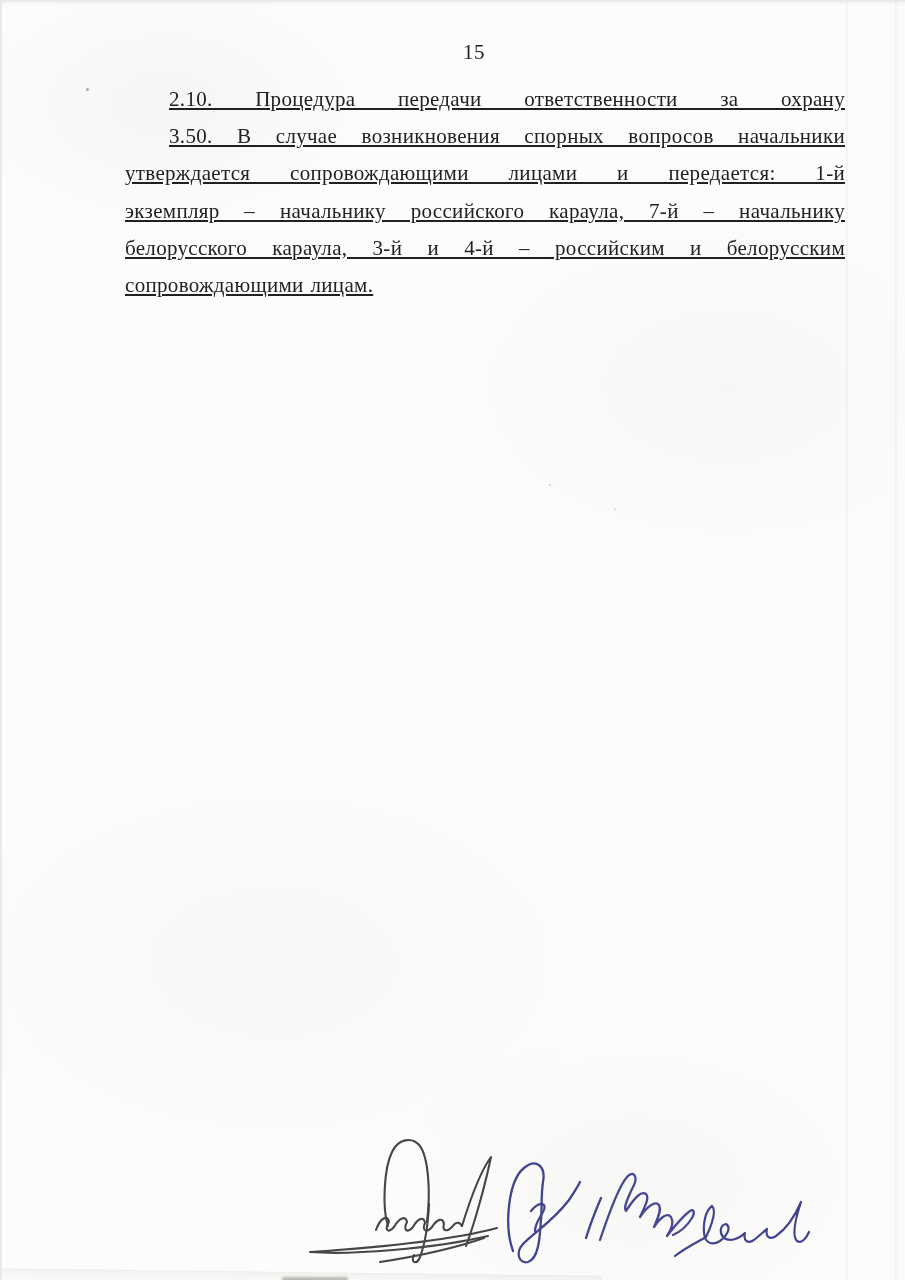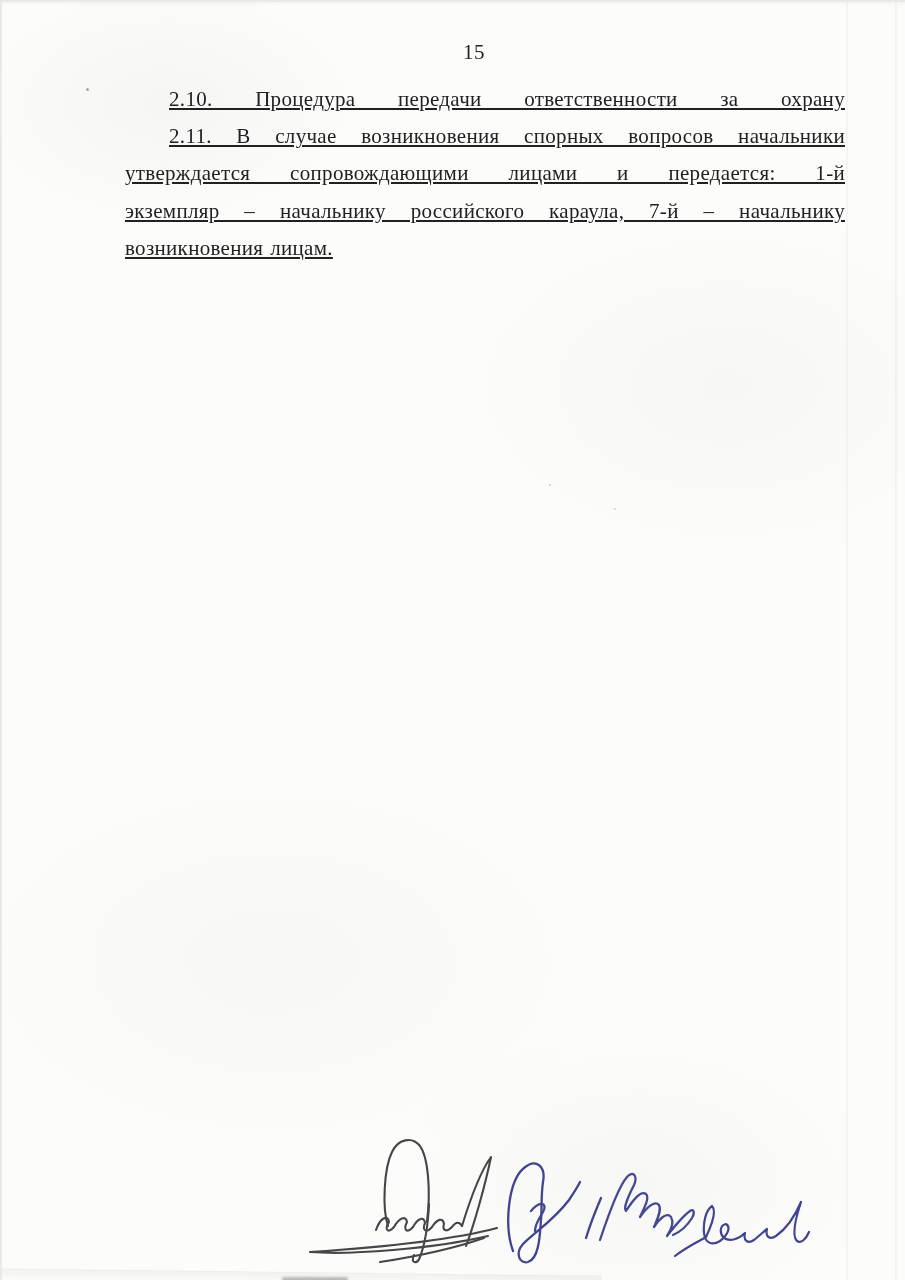--- a/index.html
+++ b/index.html
@@ -117,24 +117,25 @@
 
 <div class="page">
 
   <div class="page-number">15</div>
 
   <div class="text-block">
     <div>
       <div class="tline justify indent">2.10. Процедура передачи ответственности за охрану</div>
     </div>
     <div>
-      <div class="tline justify indent">2.11. В случае возникновения спорных вопросов начальники</div>
+      <div class="tline justify indent">3.50. В случае возникновения спорных вопросов начальники</div>
       <div class="tline justify">утверждается сопровождающими лицами и передается: 1-й</div>
       <div class="tline justify">экземпляр – начальнику российского караула, 7-й – начальнику</div>
-      <div class="tline">возникновения лицам.</div>
+      <div class="tline justify">белорусского караула, 3-й и 4-й – российским и белорусским</div>
+      <div class="tline">сопровождающими лицам.</div>
     </div>
   </div>
 
   <svg class="signatures" viewBox="0 0 525 152" xmlns="http://www.w3.org/2000/svg">
 
     <g stroke-width="2.1" stroke="#46464a">
       <path d="M96,96 C90,78 92,38 100,22 C106,9 120,6 128,16 C136,27 139,60 135,92"></path>
       <path d="M84,100 C88,88 96,84 97,92 C92,100 96,104 102,97 C107,88 114,85 115,92 C111,100 115,104 121,97 C126,88 132,86 133,93 C130,100 134,104 140,97 C145,89 151,87 152,94 C150,100 154,103 160,97 C164,91 168,92 170,96"></path>
       <path d="M170,96 C178,70 188,42 199,27 C193,56 182,95 174,116"></path>
       <path d="M137,74 C136,95 133,114 128,127 C125,135 118,133 122,125"></path>

